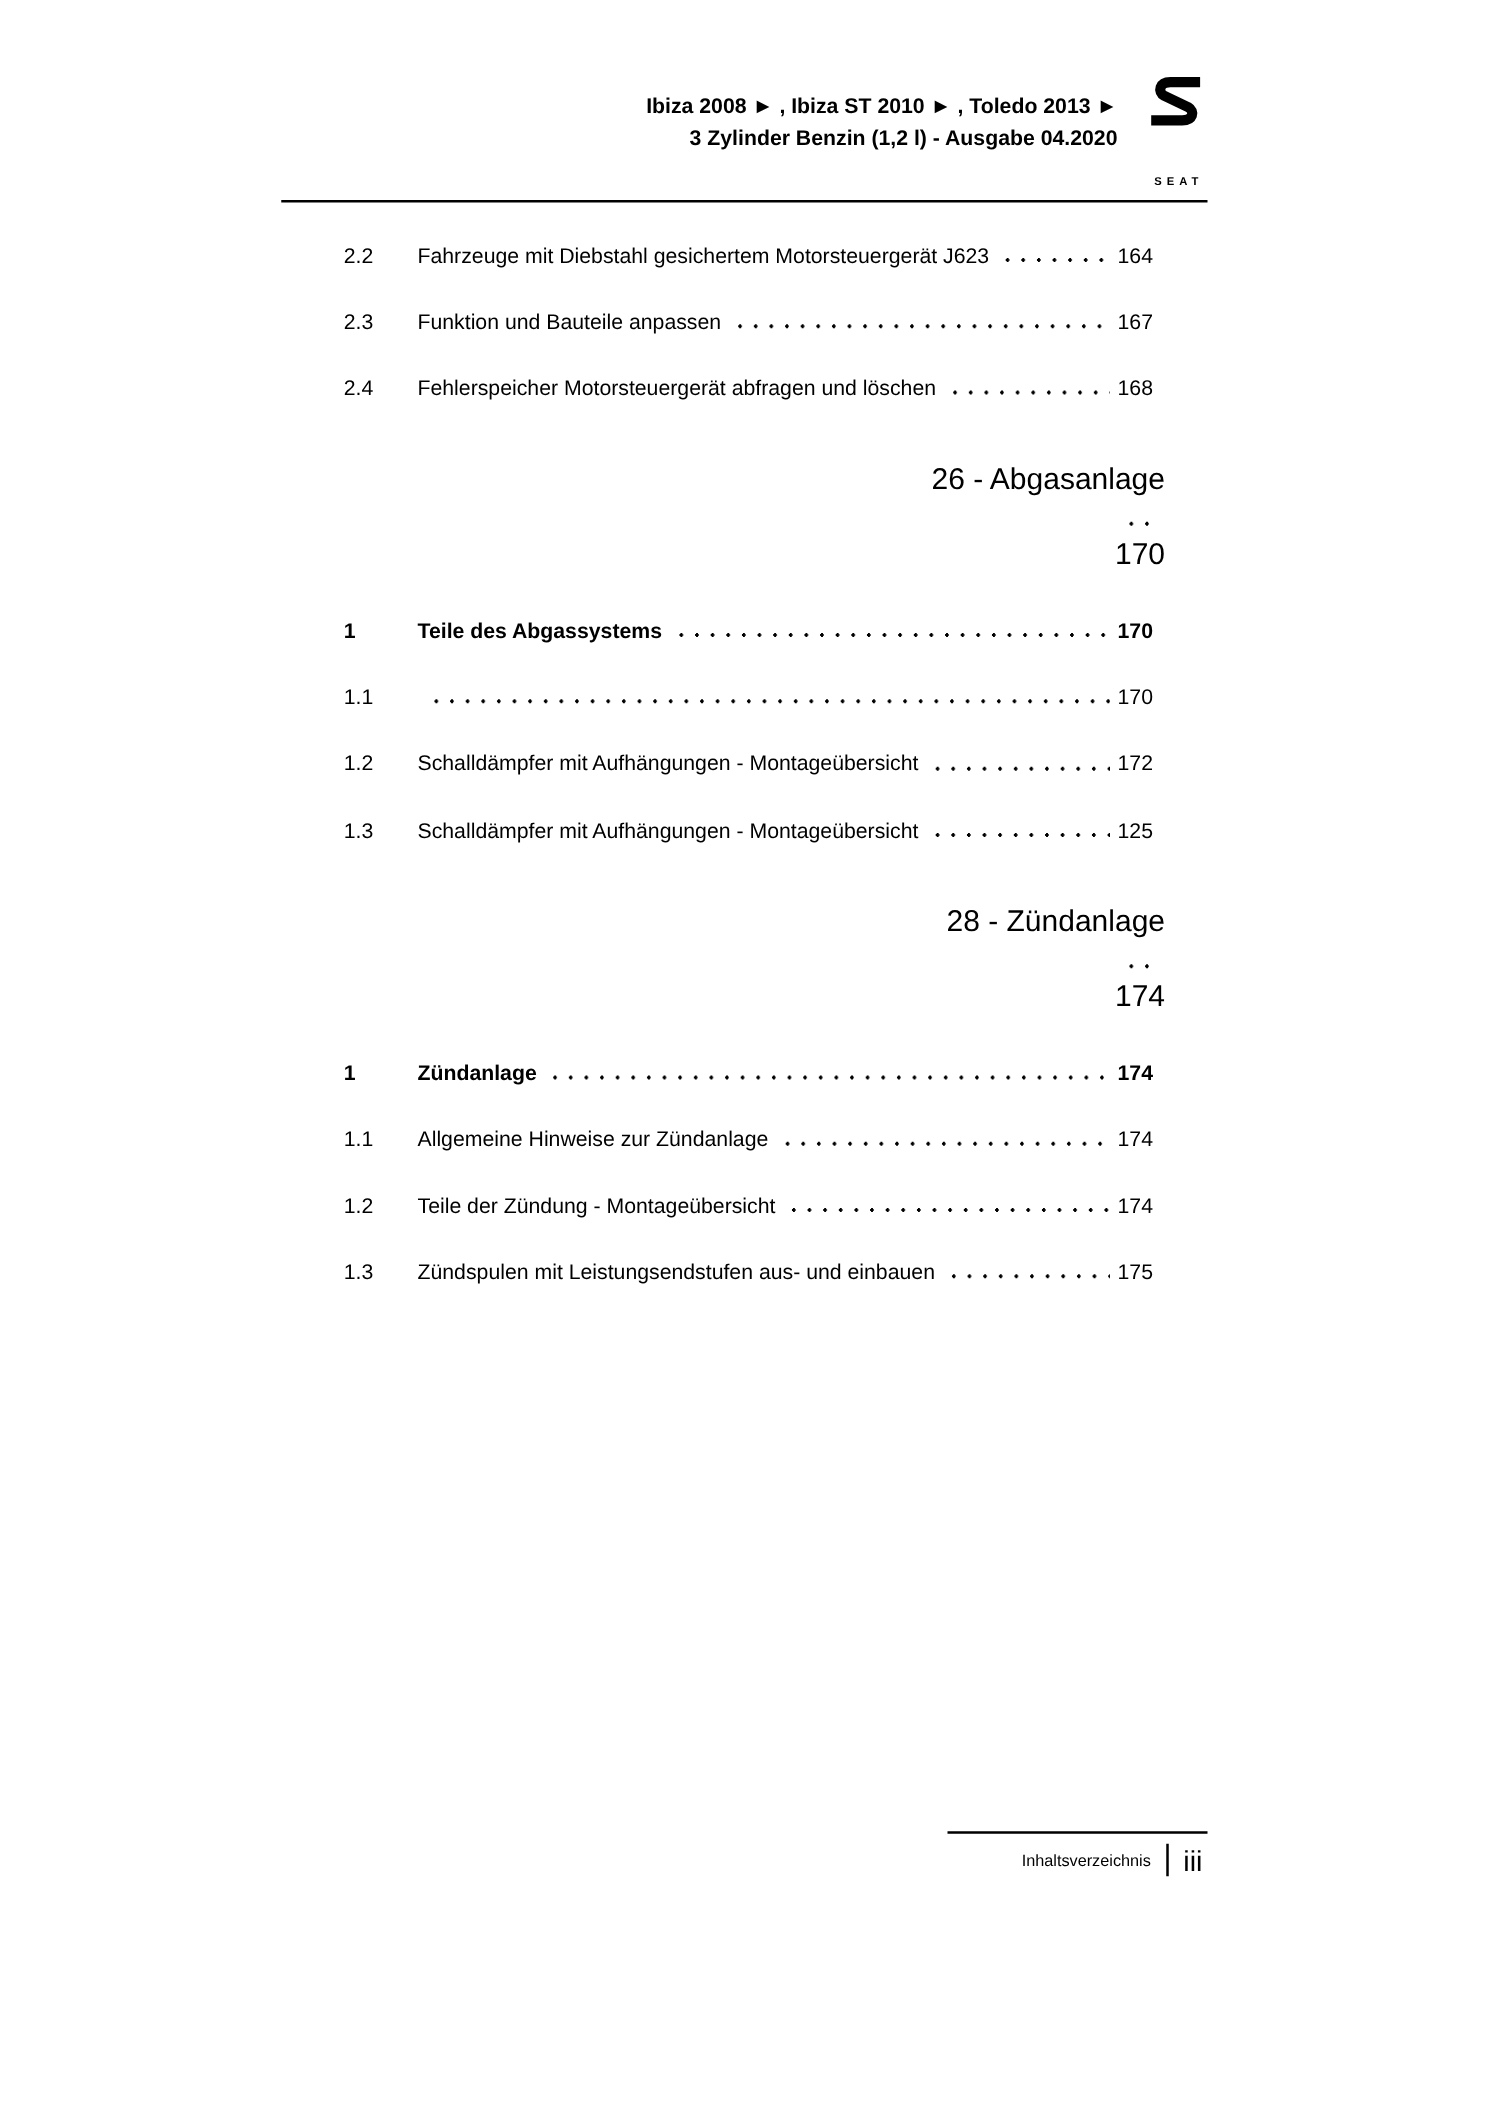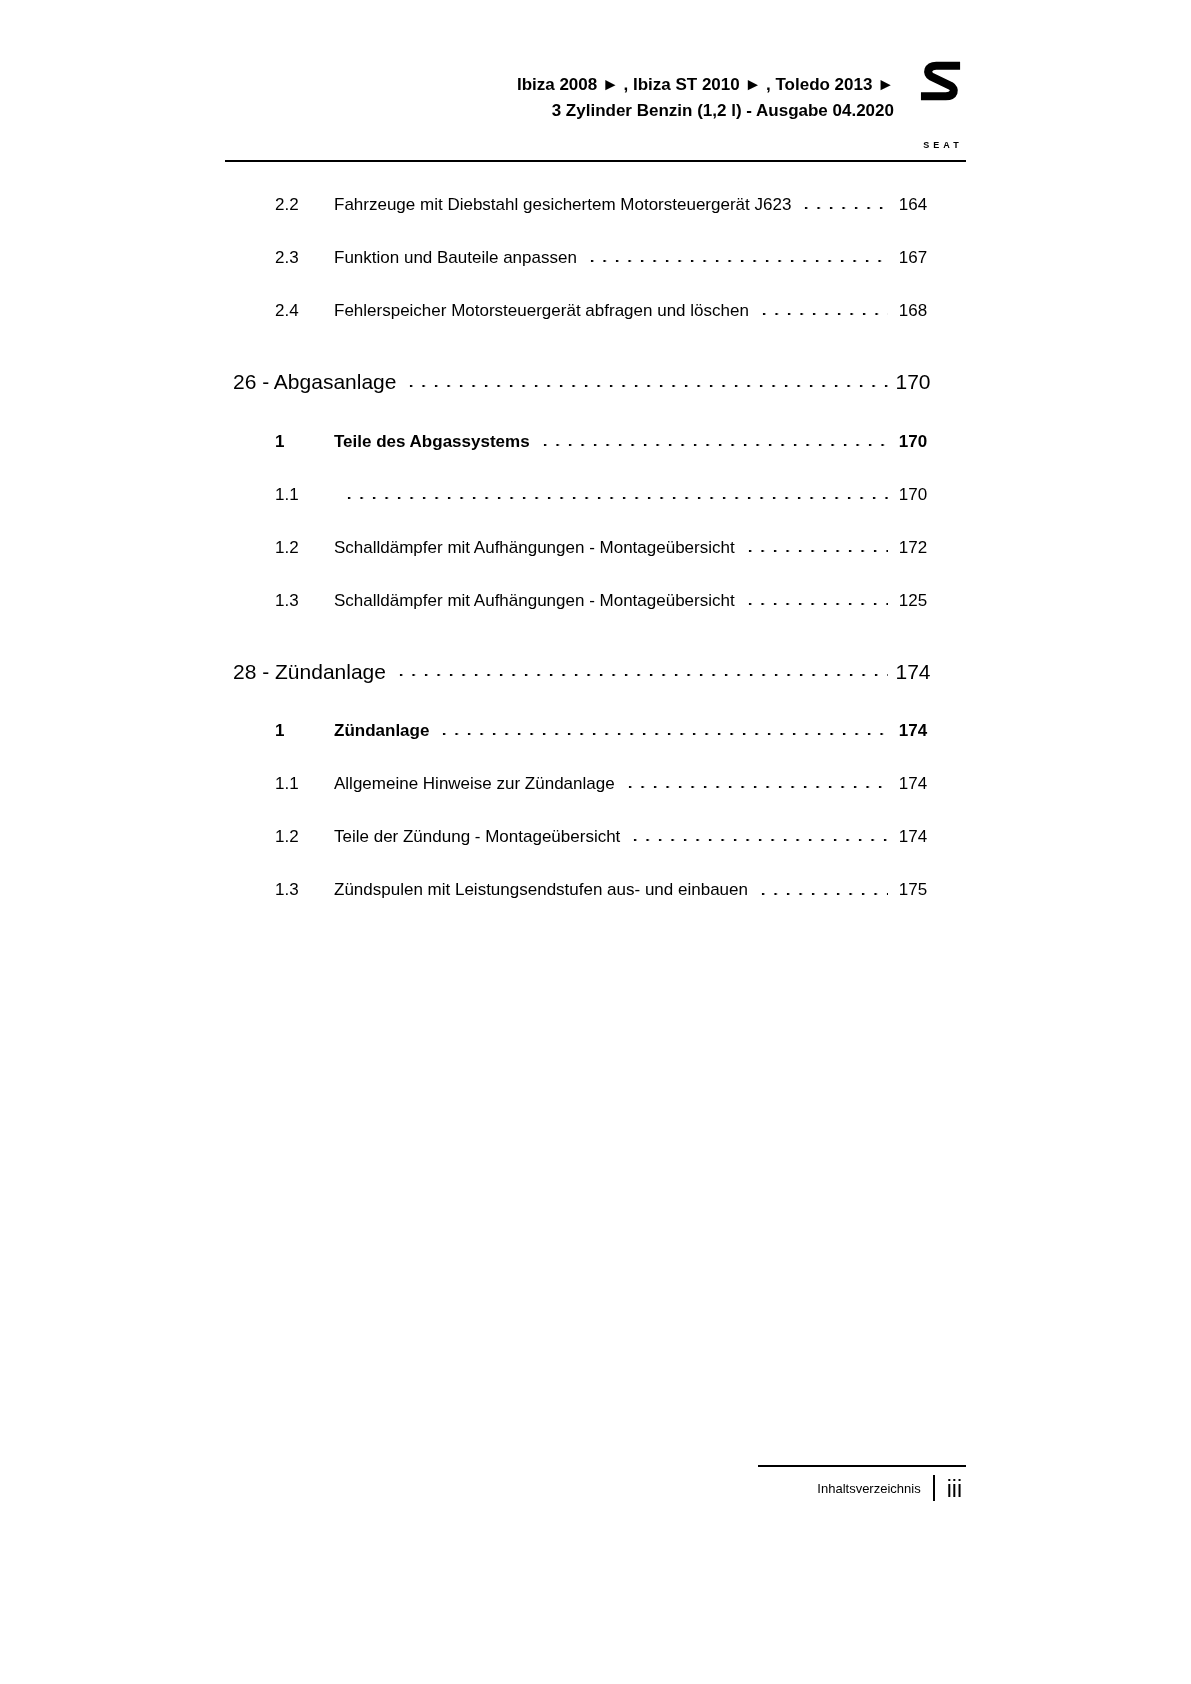--- a/index.html
+++ b/index.html
@@ -66,43 +66,44 @@
     padding: 2px 34px 2px 50px;
   }
   .entry.bold { font-weight: bold; }
   .entry .num {
     flex: 0 0 59px;
     align-self: flex-start;
   }
   .entry .title { flex: 0 1 auto; }
 
   .chapter {
-    font-size: 21px;
+    font-size: 24px;
     line-height: 1.25;
     padding: 18px 34px 6px 8px;
+    flex-direction: column;
   }
   .chapter .chapter-title { flex: 0 1 auto; }
 
   .dots {
     flex: 1 1 24px;
     min-width: 24px;
     height: 8px;
     align-self: flex-end;
     margin: 0 6px 4px 12px;
     background-image: radial-gradient(circle at 3px 4px, #000 1.3px, transparent 1.5px);
     background-size: 12.5px 8px;
     background-repeat: repeat-x;
     background-position: left bottom;
   }
   .chapter .dots { margin-bottom: 6px; }
 
   .pagenum {
     flex: 0 0 auto;
     min-width: 38px;
-    text-align: center;
+    text-align: left;
     white-space: nowrap;
   }
 
   
   .footer {
     position: absolute;
     top: 1465px;
     right: 128px;
     width: 208px;
     border-top: 2px solid #000;

